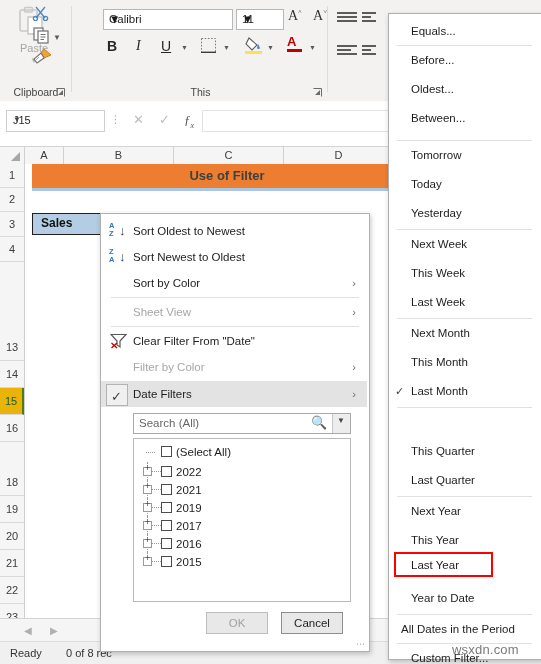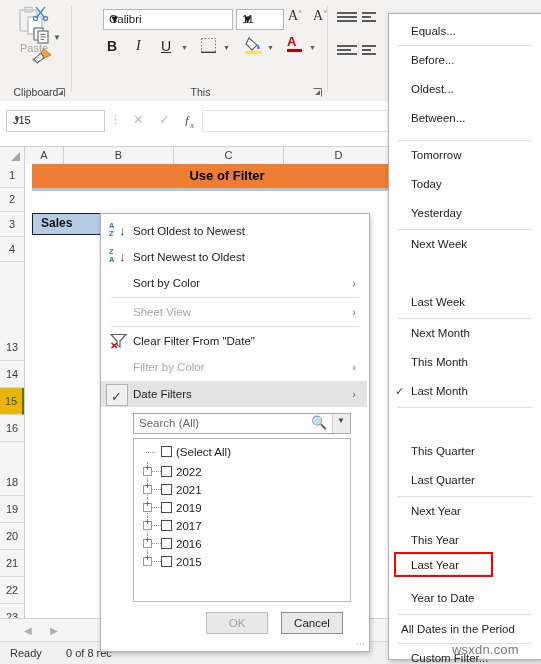--- a/index.html
+++ b/index.html
@@ -54,21 +54,21 @@
   
   #grid{position:absolute;left:0;top:147px;width:541px;height:471px;background:#fff;}
   #colhdr{position:absolute;left:0;top:0;width:541px;height:17px;background:#f5f5f5;border-bottom:1px solid #cfcfcf;}
   .colcell{position:absolute;top:0;height:17px;line-height:17px;text-align:center;font-size:11px;color:#3c3c3c;border-right:1px solid #d0d0d0;box-sizing:border-box;}
   #selectall{position:absolute;left:0;top:0;width:25px;height:17px;border-right:1px solid #d0d0d0;box-sizing:border-box;}
   #selectall .tri{position:absolute;right:4px;bottom:3px;width:0;height:0;border-left:9px solid transparent;border-bottom:9px solid #a6a6a6;}
   #rowhdr{position:absolute;left:0;top:17px;width:25px;height:454px;background:#f5f5f5;border-right:1px solid #cfcfcf;box-sizing:border-box;}
   .rowcell{position:absolute;left:0;width:24px;text-align:center;font-size:11px;color:#3c3c3c;border-bottom:1px solid #d9d9d9;box-sizing:border-box;}
   .rowcell.sel{background:#eab308;color:#1c5c2e;border-right:2px solid #4d7c0f;}
   #gridbody{position:absolute;left:25px;top:17px;width:516px;height:454px;background:#fff;}
-  #cell-title{position:absolute;left:32px;top:17px;width:390px;height:24px;background:#ed7d31;color:#000000;font-weight:bold;font-size:13px;text-align:center;line-height:24px;}
+  #cell-title{position:absolute;left:32px;top:17px;width:390px;height:24px;background:#ed7d31;color:#404040;font-weight:bold;font-size:13px;text-align:center;line-height:24px;}
   #title-underline{position:absolute;left:32px;top:41px;width:390px;height:3px;background:#a9c7e3;}
   #cell-sales{position:absolute;left:32px;top:66px;width:90px;height:22px;background:#b4cde4;border:1.5px solid #1f1f1f;box-sizing:border-box;color:#111;font-weight:bold;font-size:12px;line-height:19px;padding-left:8px;}
 
   
   #tabstrip{position:absolute;left:0;top:618px;width:541px;height:23px;background:#f5f5f5;border-top:1px solid #d4d4d4;}
   .navarrow{position:absolute;top:6px;font-size:10px;color:#b0b0b0;}
   #statusbar{position:absolute;left:0;top:641px;width:541px;height:23px;background:#f0f0f0;border-top:1px solid #dcdcdc;}
   #st-ready{position:absolute;left:10px;top:5px;font-size:11px;color:#343434;}
   #st-records{position:absolute;left:66px;top:5px;font-size:11px;color:#343434;}
 
@@ -447,20 +447,23 @@
   <div class="smi" style="top:157px;">
       <span class="lbl">Today</span>
     </div>
   <div class="smi" style="top:186px;">
       <span class="lbl">Yesterday</span>
     </div>
   <div class="sm-sep" style="top:215px;"></div>
   <div class="smi" style="top:217px;">
       <span class="lbl">Next Week</span>
     </div>
+  <div class="smi" style="top:246px;">
+      <span class="lbl">This Week</span>
+    </div>
   <div class="smi" style="top:275px;">
       <span class="lbl">Last Week</span>
     </div>
   <div class="sm-sep" style="top:304px;"></div>
   <div class="smi" style="top:335px;">
       <span class="lbl">This Month</span>
     </div>
   <div class="smi" style="top:306px;">
       <span class="lbl">Next Month</span>
     </div>

